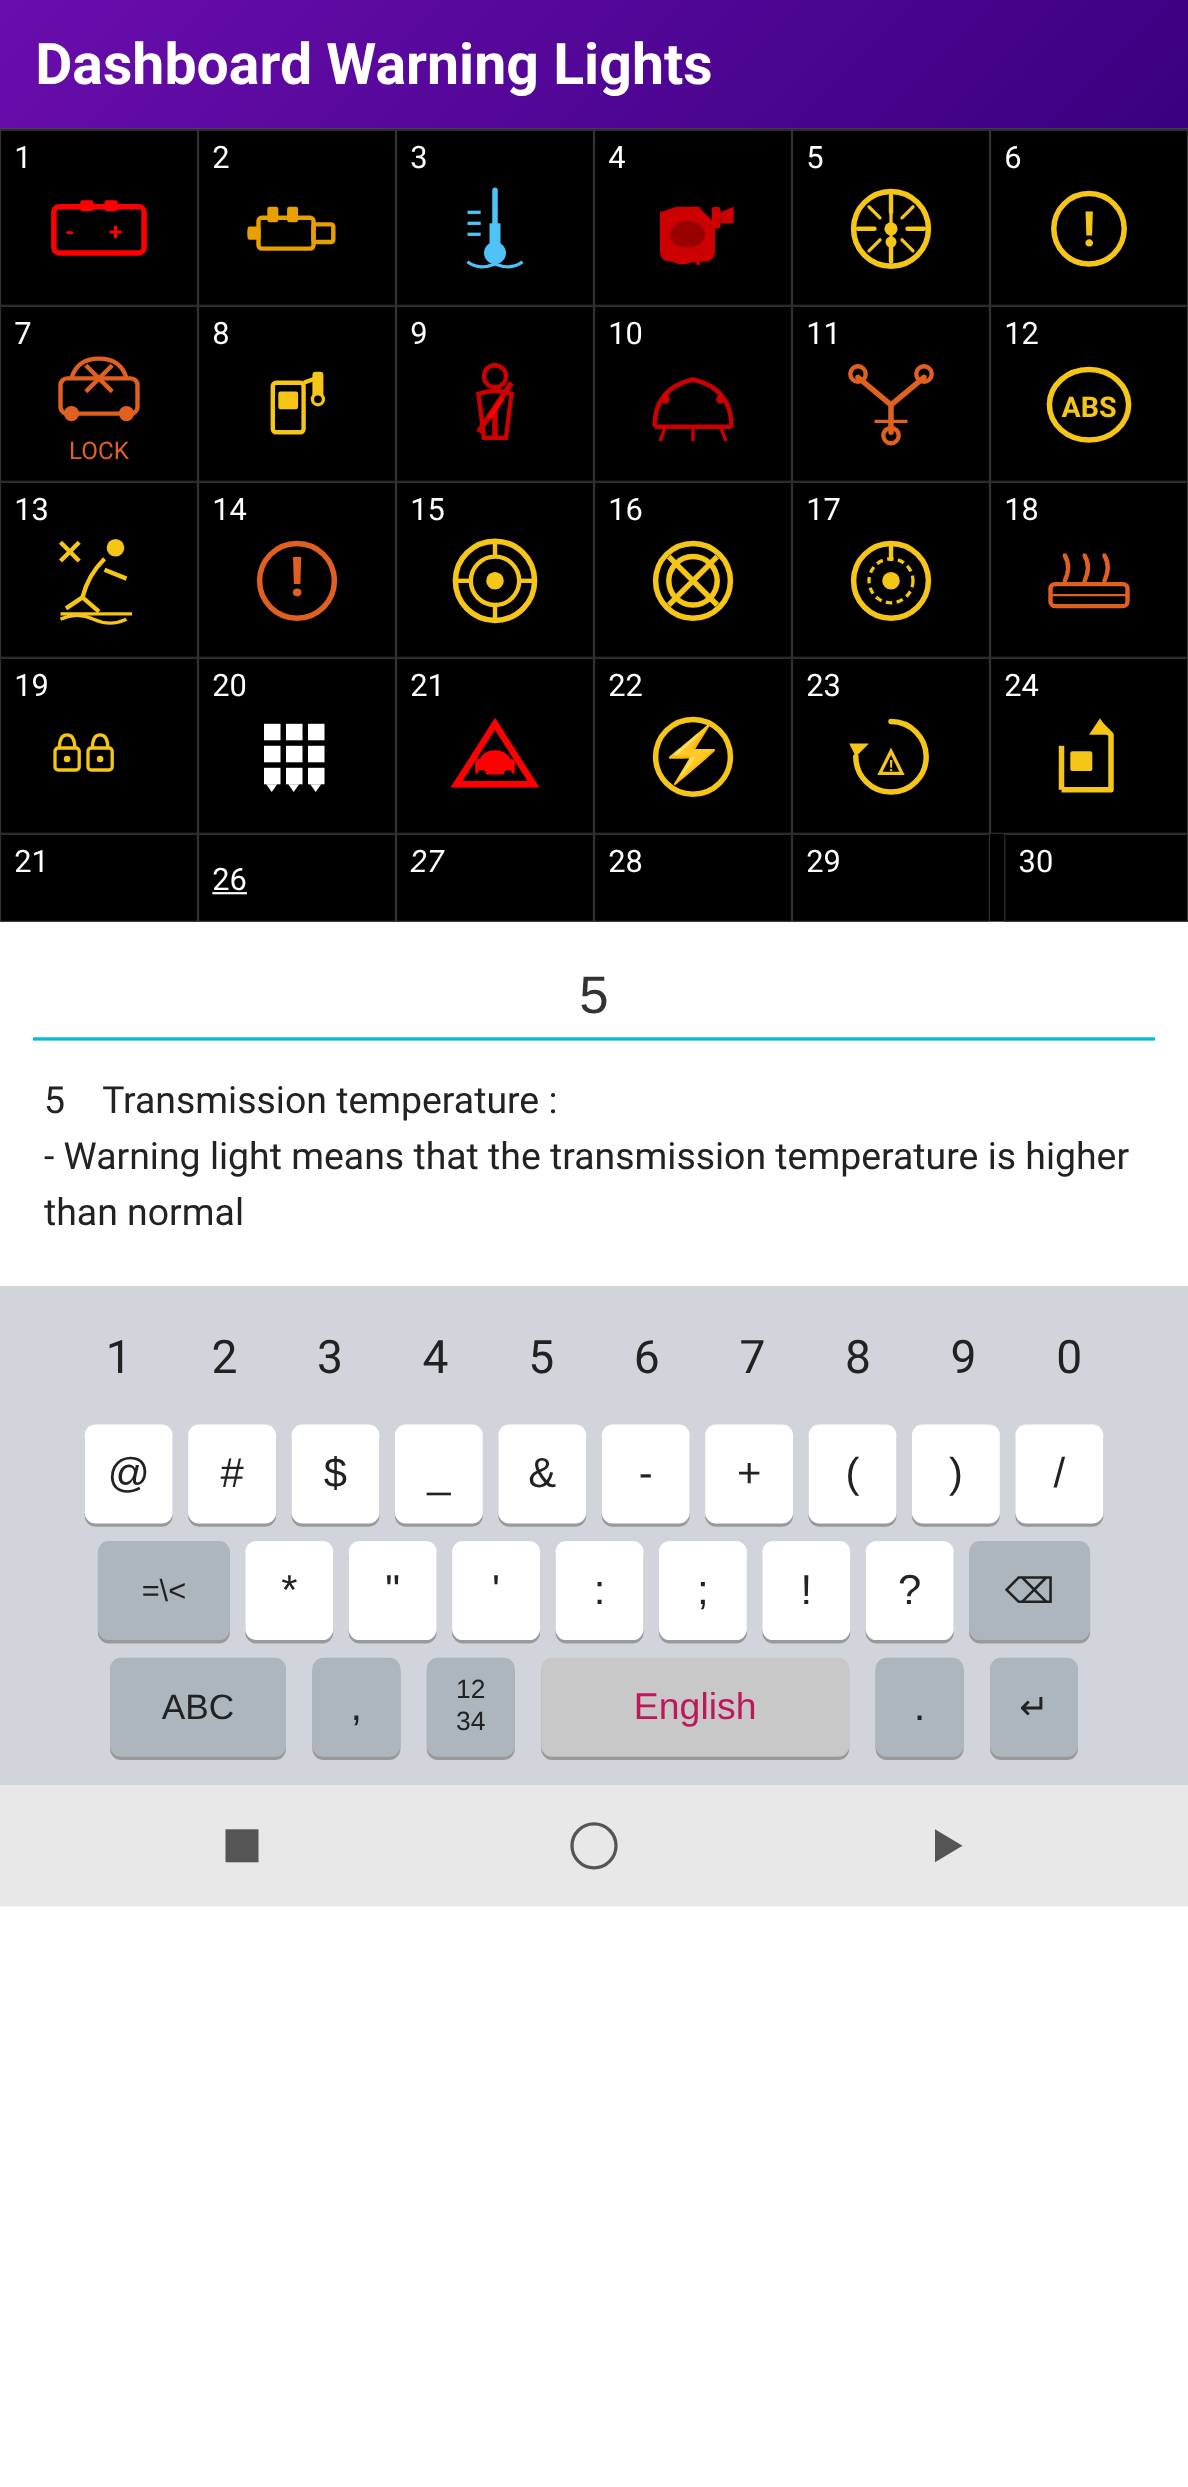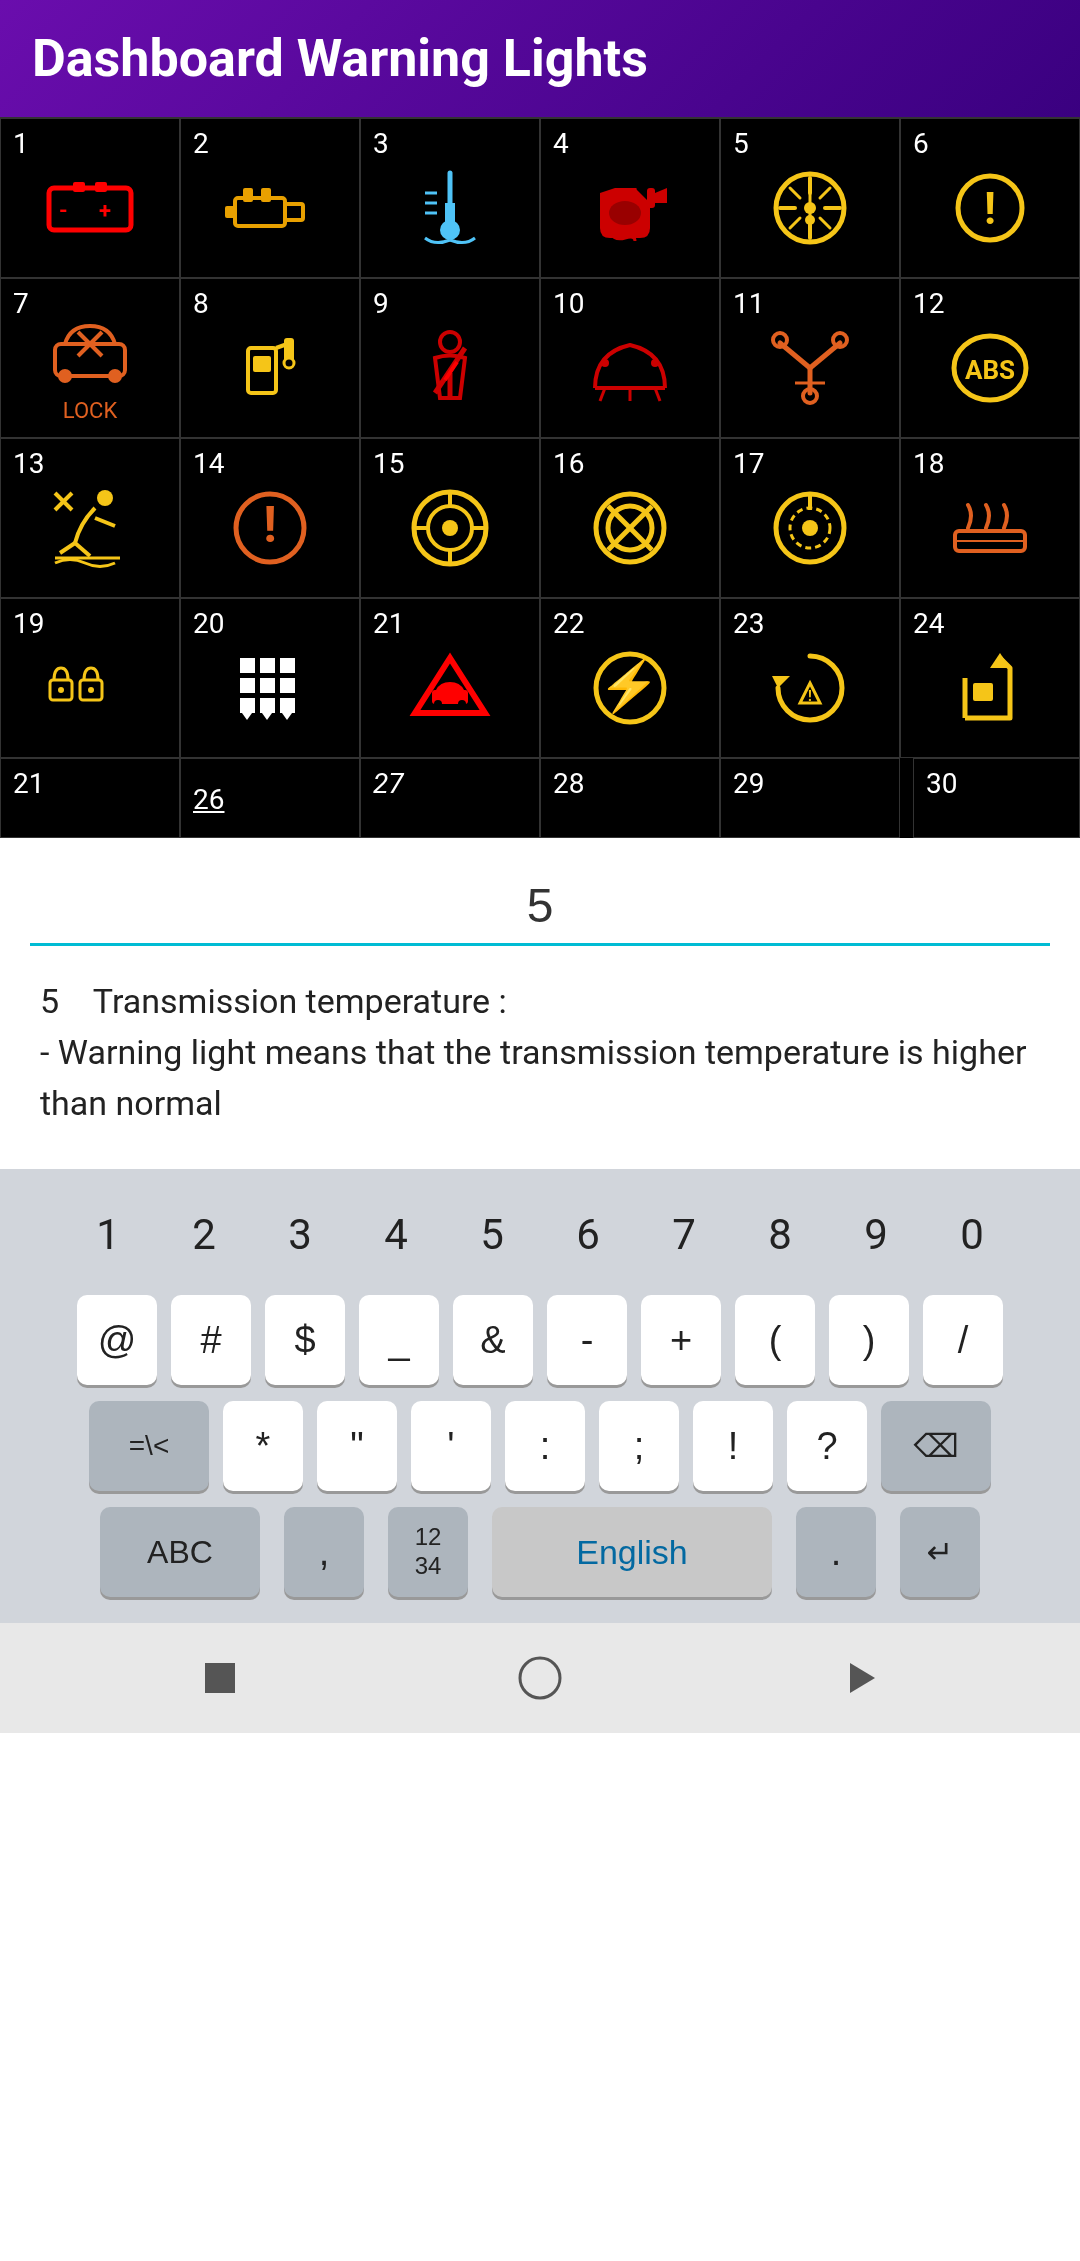--- a/index.html
+++ b/index.html
@@ -127,21 +127,21 @@
     .kb-key.wide {
       min-width: 120px;
     }
     .kb-key.wider {
       min-width: 160px;
     }
     .kb-key.english {
       background: #c8c8c8;
       min-width: 280px;
       font-size: 34px;
-      color: #0369a1;
+      color: #be185d;
     }
     .kb-key.backspace-key {
       background: #adb5bd;
       min-width: 110px;
     }
     .kb-numbers {
       display: flex;
       justify-content: center;
       gap: 0;
       margin-bottom: 16px;

